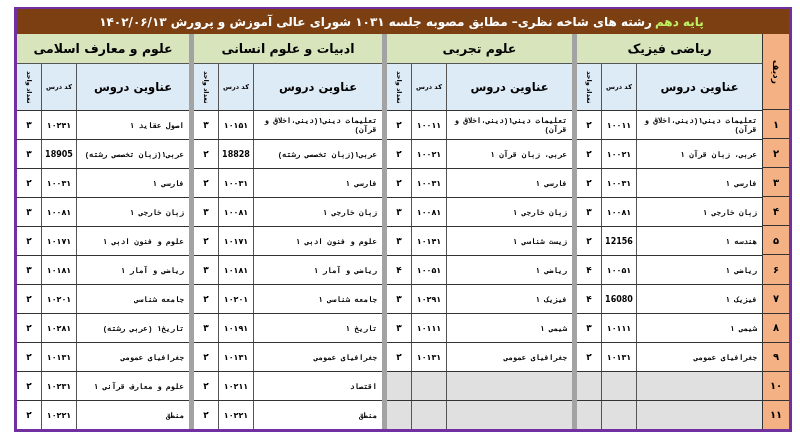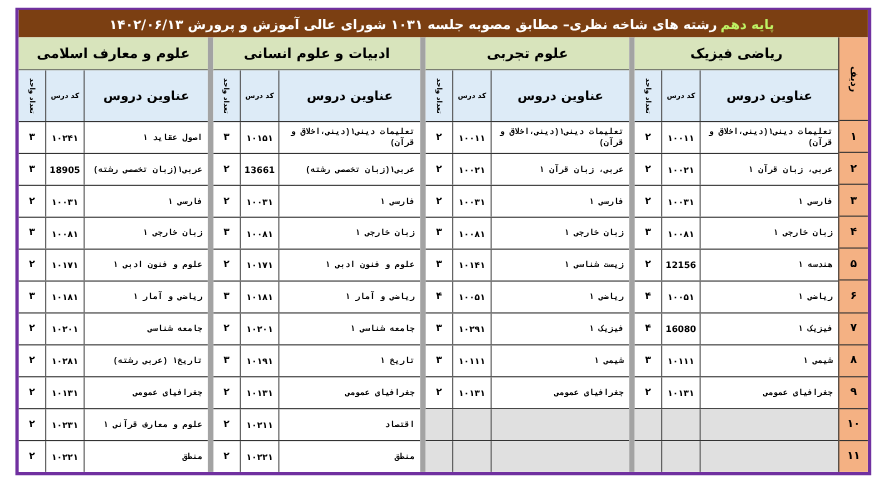--- a/index.html
+++ b/index.html
@@ -202,21 +202,21 @@
           </div>
         </div>
         <div class="rows">
           <div class="row">
             <div class="c-title">تعلیمات دینی۱(دینی،اخلاق و قرآن)</div>
             <div class="c-code">۱۰۱۵۱</div>
             <div class="c-unit">۳</div>
           </div>
           <div class="row">
             <div class="c-title">عربی۱(زبان تخصصی رشته)</div>
-            <div class="c-code">13661</div>
+            <div class="c-code">18828</div>
             <div class="c-unit">۲</div>
           </div>
           <div class="row">
             <div class="c-title">فارسی ۱</div>
             <div class="c-code">۱۰۰۳۱</div>
             <div class="c-unit">۲</div>
           </div>
           <div class="row">
             <div class="c-title">زبان خارجی ۱</div>
             <div class="c-code">۱۰۰۸۱</div>

